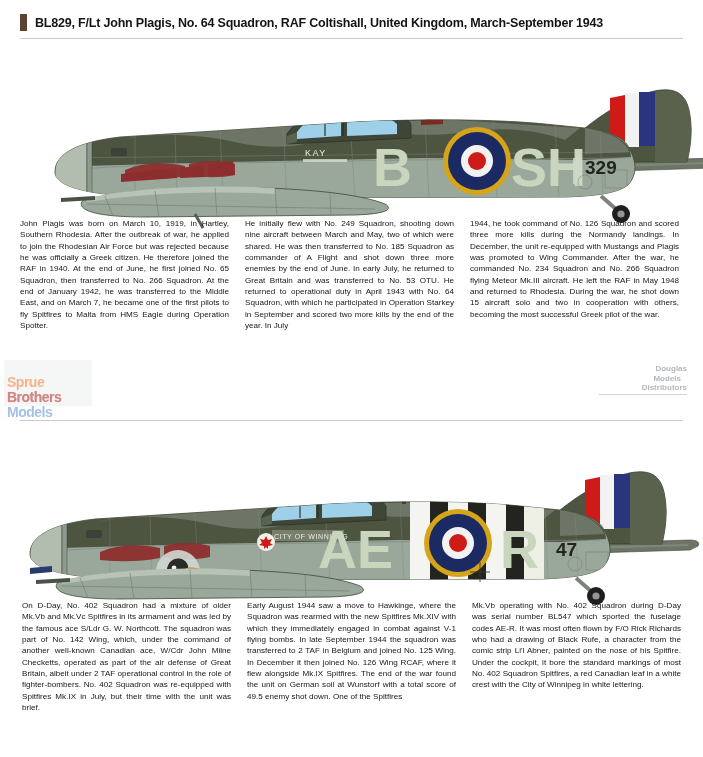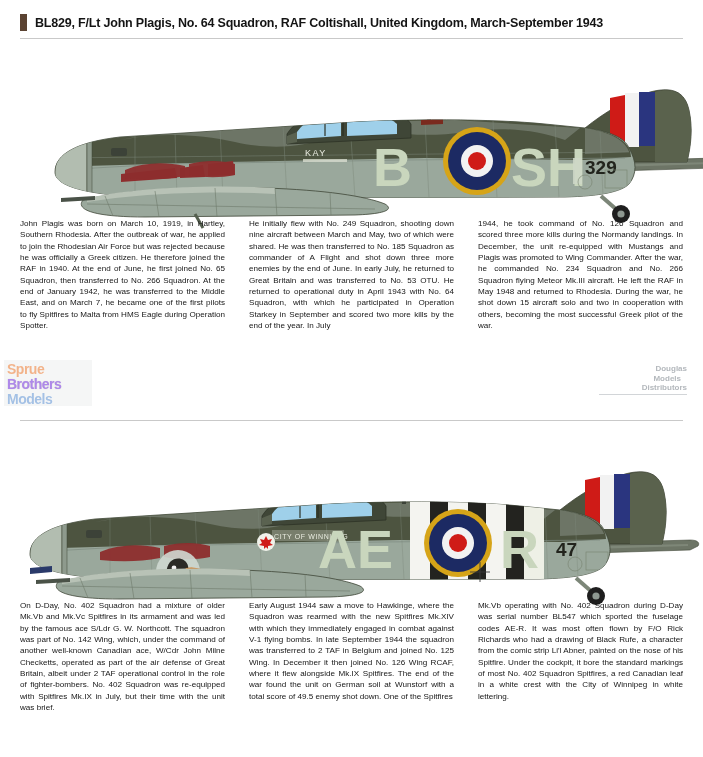--- a/index.html
+++ b/index.html
@@ -24,21 +24,21 @@
   .heading .htext {
     font-size:12.5px; font-weight:bold; letter-spacing:-0.2px;
     white-space:nowrap; color:#141414;
   }
   .rule {
     position:absolute; left:20px; right:20px; height:1px; background:#c9c9c9;
   }
 
   
   .cols {
-    display:flex; gap:24px;
+    display:flex; gap:16px;
     padding:0 20px;
   }
   .col {
     width:209px;
     font-size:8.1px;
     line-height:11.35px;
     text-align:justify;
     hyphens:none;
     color:#161616;
   }
@@ -50,22 +50,22 @@
   
   .wm-sprue {
     position:absolute; left:4px; top:360px;
     width:88px; height:46px;
     font-weight:bold; font-size:14px; line-height:15px;
     opacity:0.55; letter-spacing:-0.5px;
     background:rgba(205,208,212,0.35);
     padding:2px 3px;
     pointer-events:none;
   }
-  .wm-sprue .l1 { color:#e8762c; }
-  .wm-sprue .l2 { color:#6d28d9; text-shadow:0 0 1px #999; }
+  .wm-sprue .l1 { color:#e8762c;margin-top:13px; }
+  .wm-sprue .l2 { color:#b91c1c; text-shadow:0 0 1px #999; }
   .wm-sprue .l3 { color:#5a8fd0; }
 
   .wm-douglas {
     position:absolute; right:16px; top:364px;
     width:88px;
     text-align:right;
     font-weight:bold;
     font-size:8px; line-height:9.5px;
     color:#9aa0a6; opacity:0.75;
     pointer-events:none;

